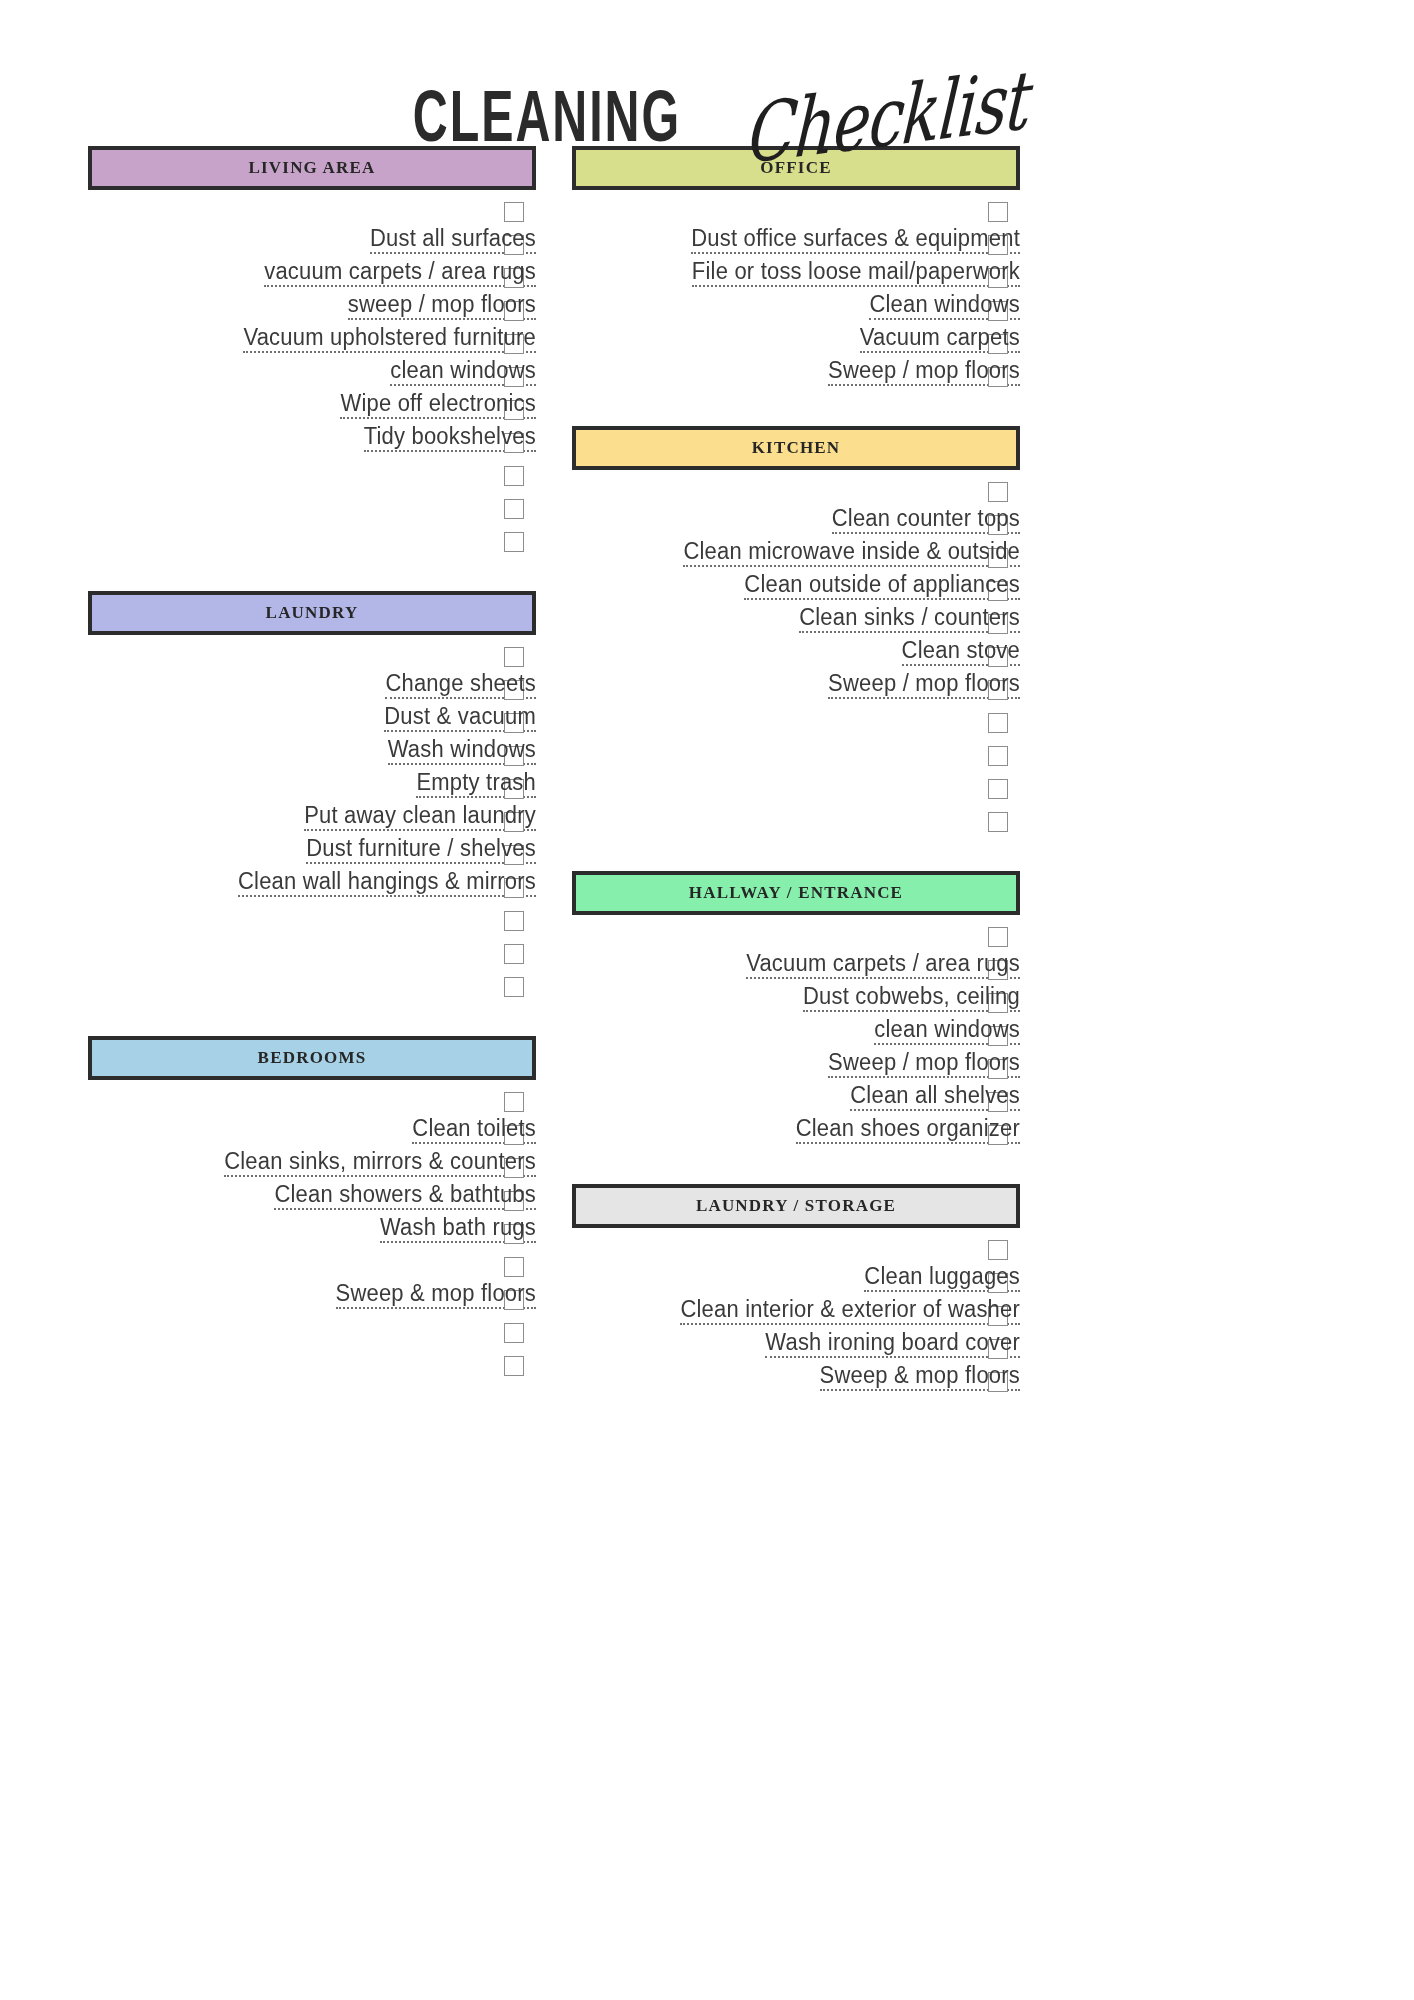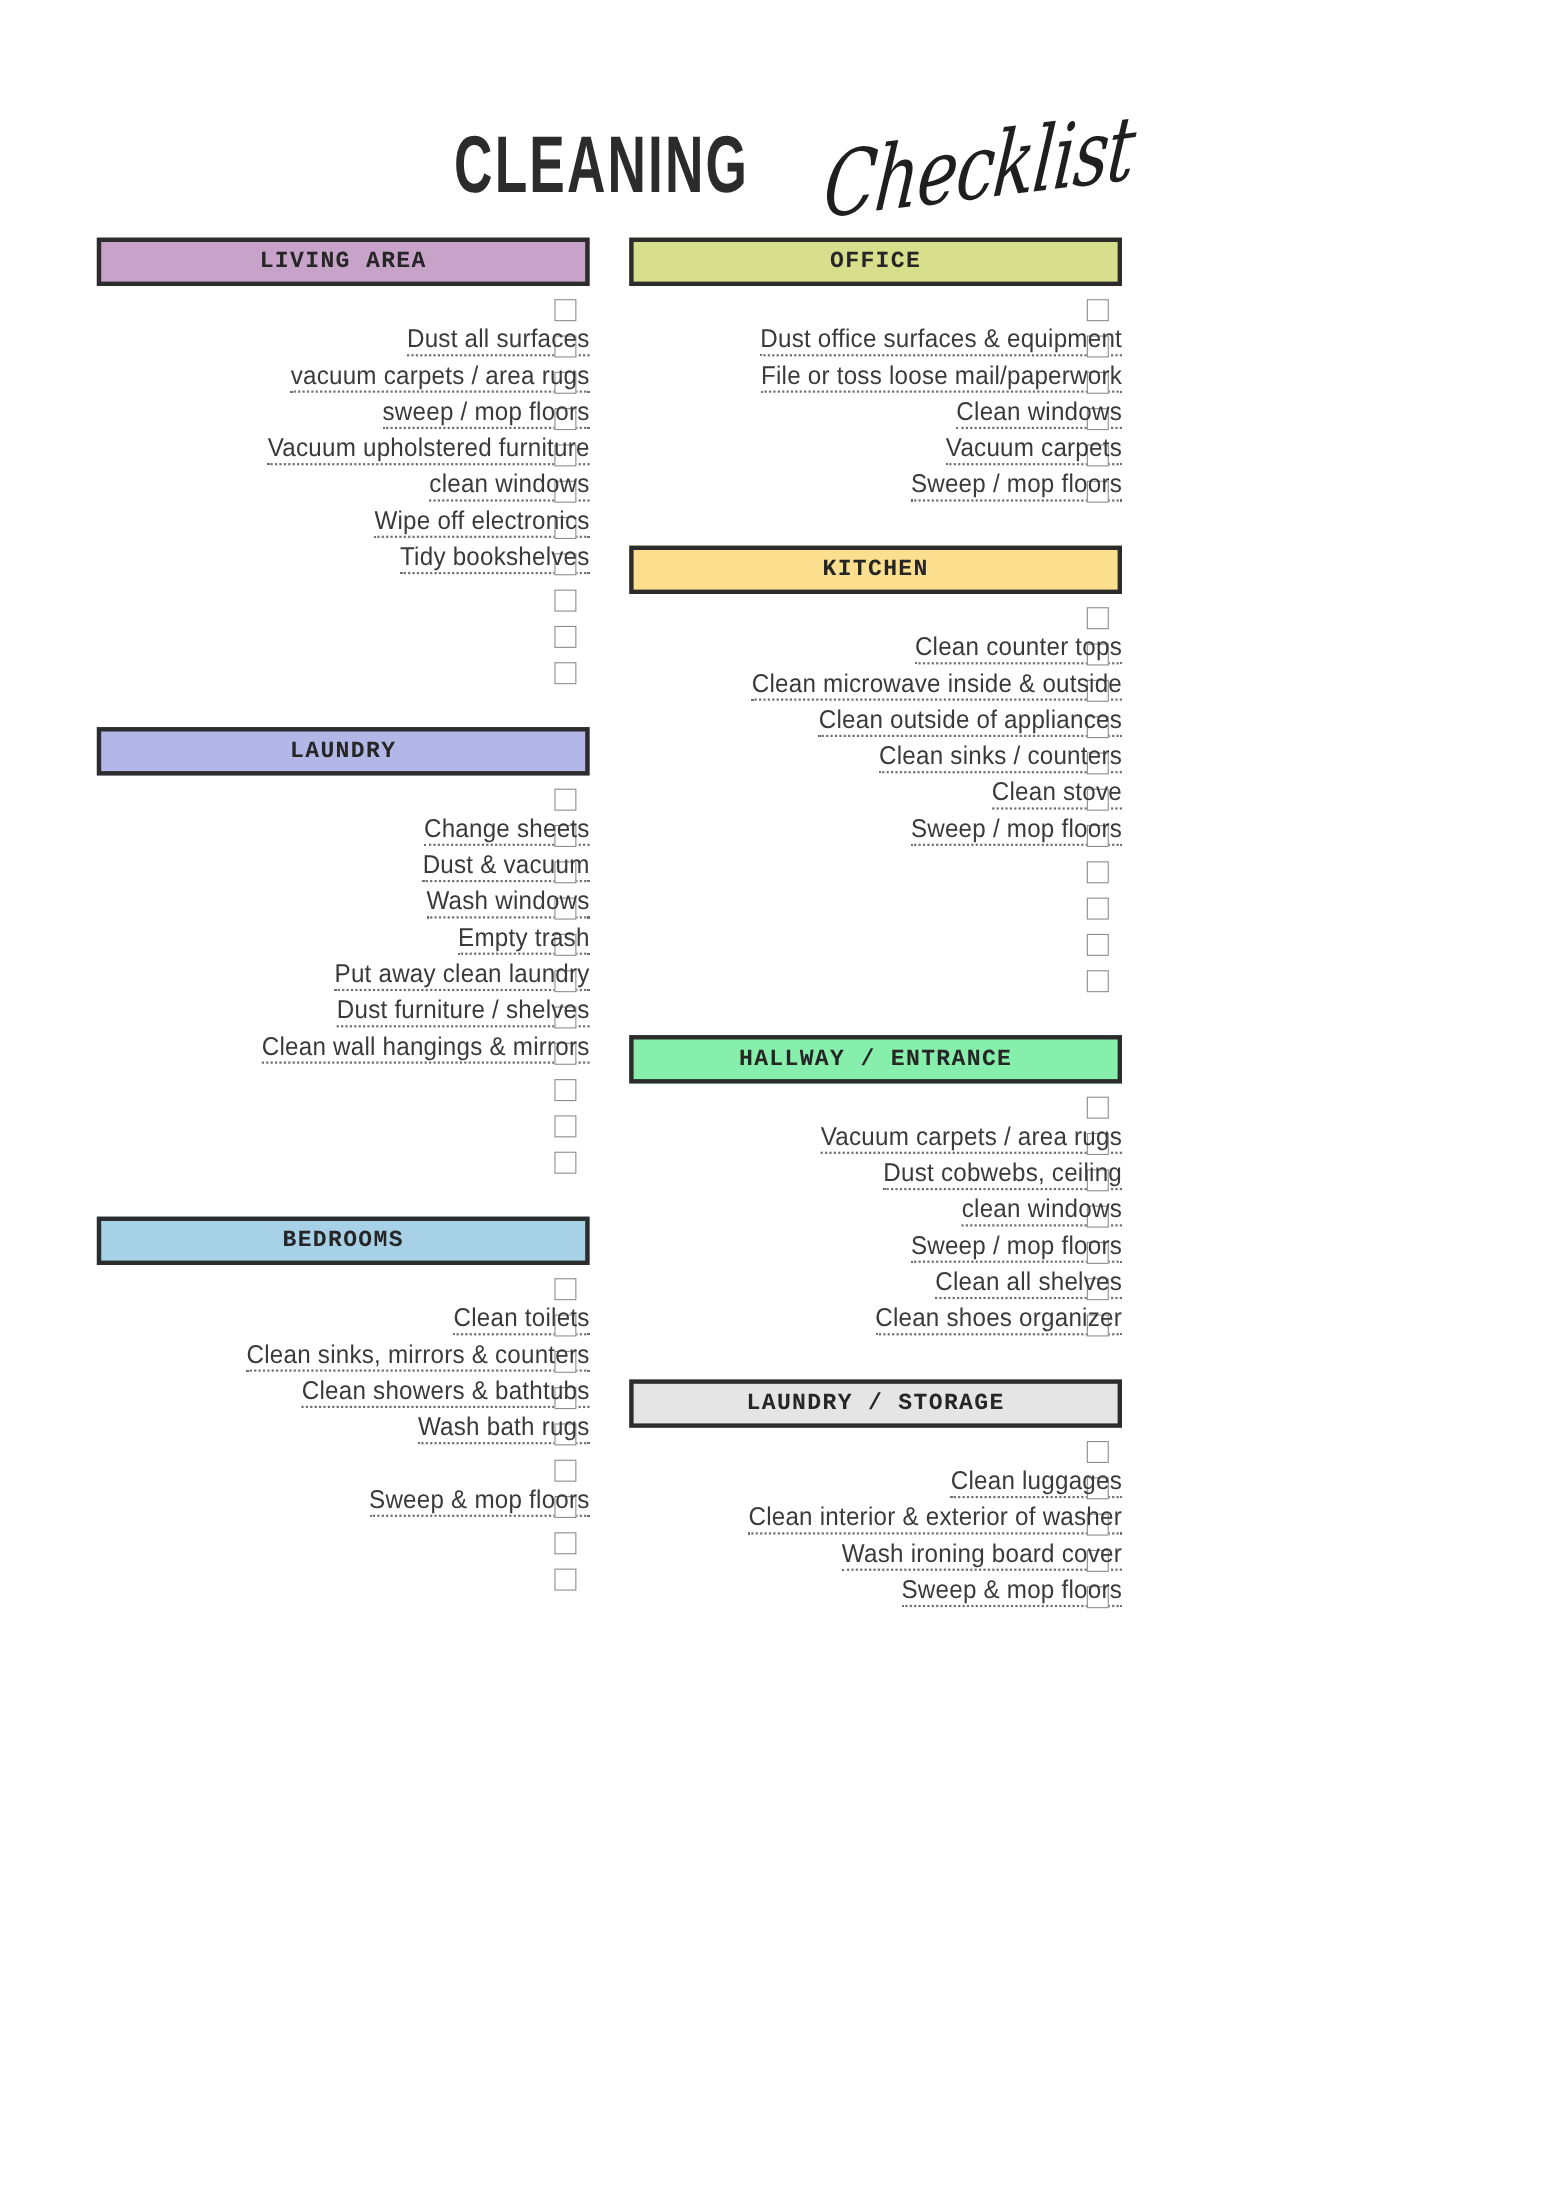--- a/index.html
+++ b/index.html
@@ -18,21 +18,21 @@
     height: 2000px;
     padding: 0;
   }
 
   
   .title-wrap {
     display: flex;
     align-items: center;
     justify-content: center;
     gap: 22px;
-    height: 216px;
+    height: 146px;
     padding-top: 86px;
   }
   .title-main {
     font-family: "Liberation Sans", sans-serif;
     font-weight: bold;
     font-size: 62px;
     letter-spacing: 2.5px;
     color: #2b2b2b;
     transform: scaleX(0.78) scaleY(1.18);
     transform-origin: center;
@@ -65,23 +65,23 @@
 
   .section-header {
     border: 4px solid #2c2c2c;
     height: 44px;
     display: flex;
     align-items: center;
     justify-content: center;
     margin-bottom: 12px;
   }
   .section-header-label {
-    font-family: Liberation Mono, monospace;
+    font-family: Liberation Serif, serif;
     font-weight: bold;
-    font-size: 21px;
+    font-size: 17px;
     letter-spacing: 1.2px;
     color: #262626;
   }
 
   
   .item {
     display: flex;
     align-items: flex-end;
     height: 33px;
     flex-direction: column;

